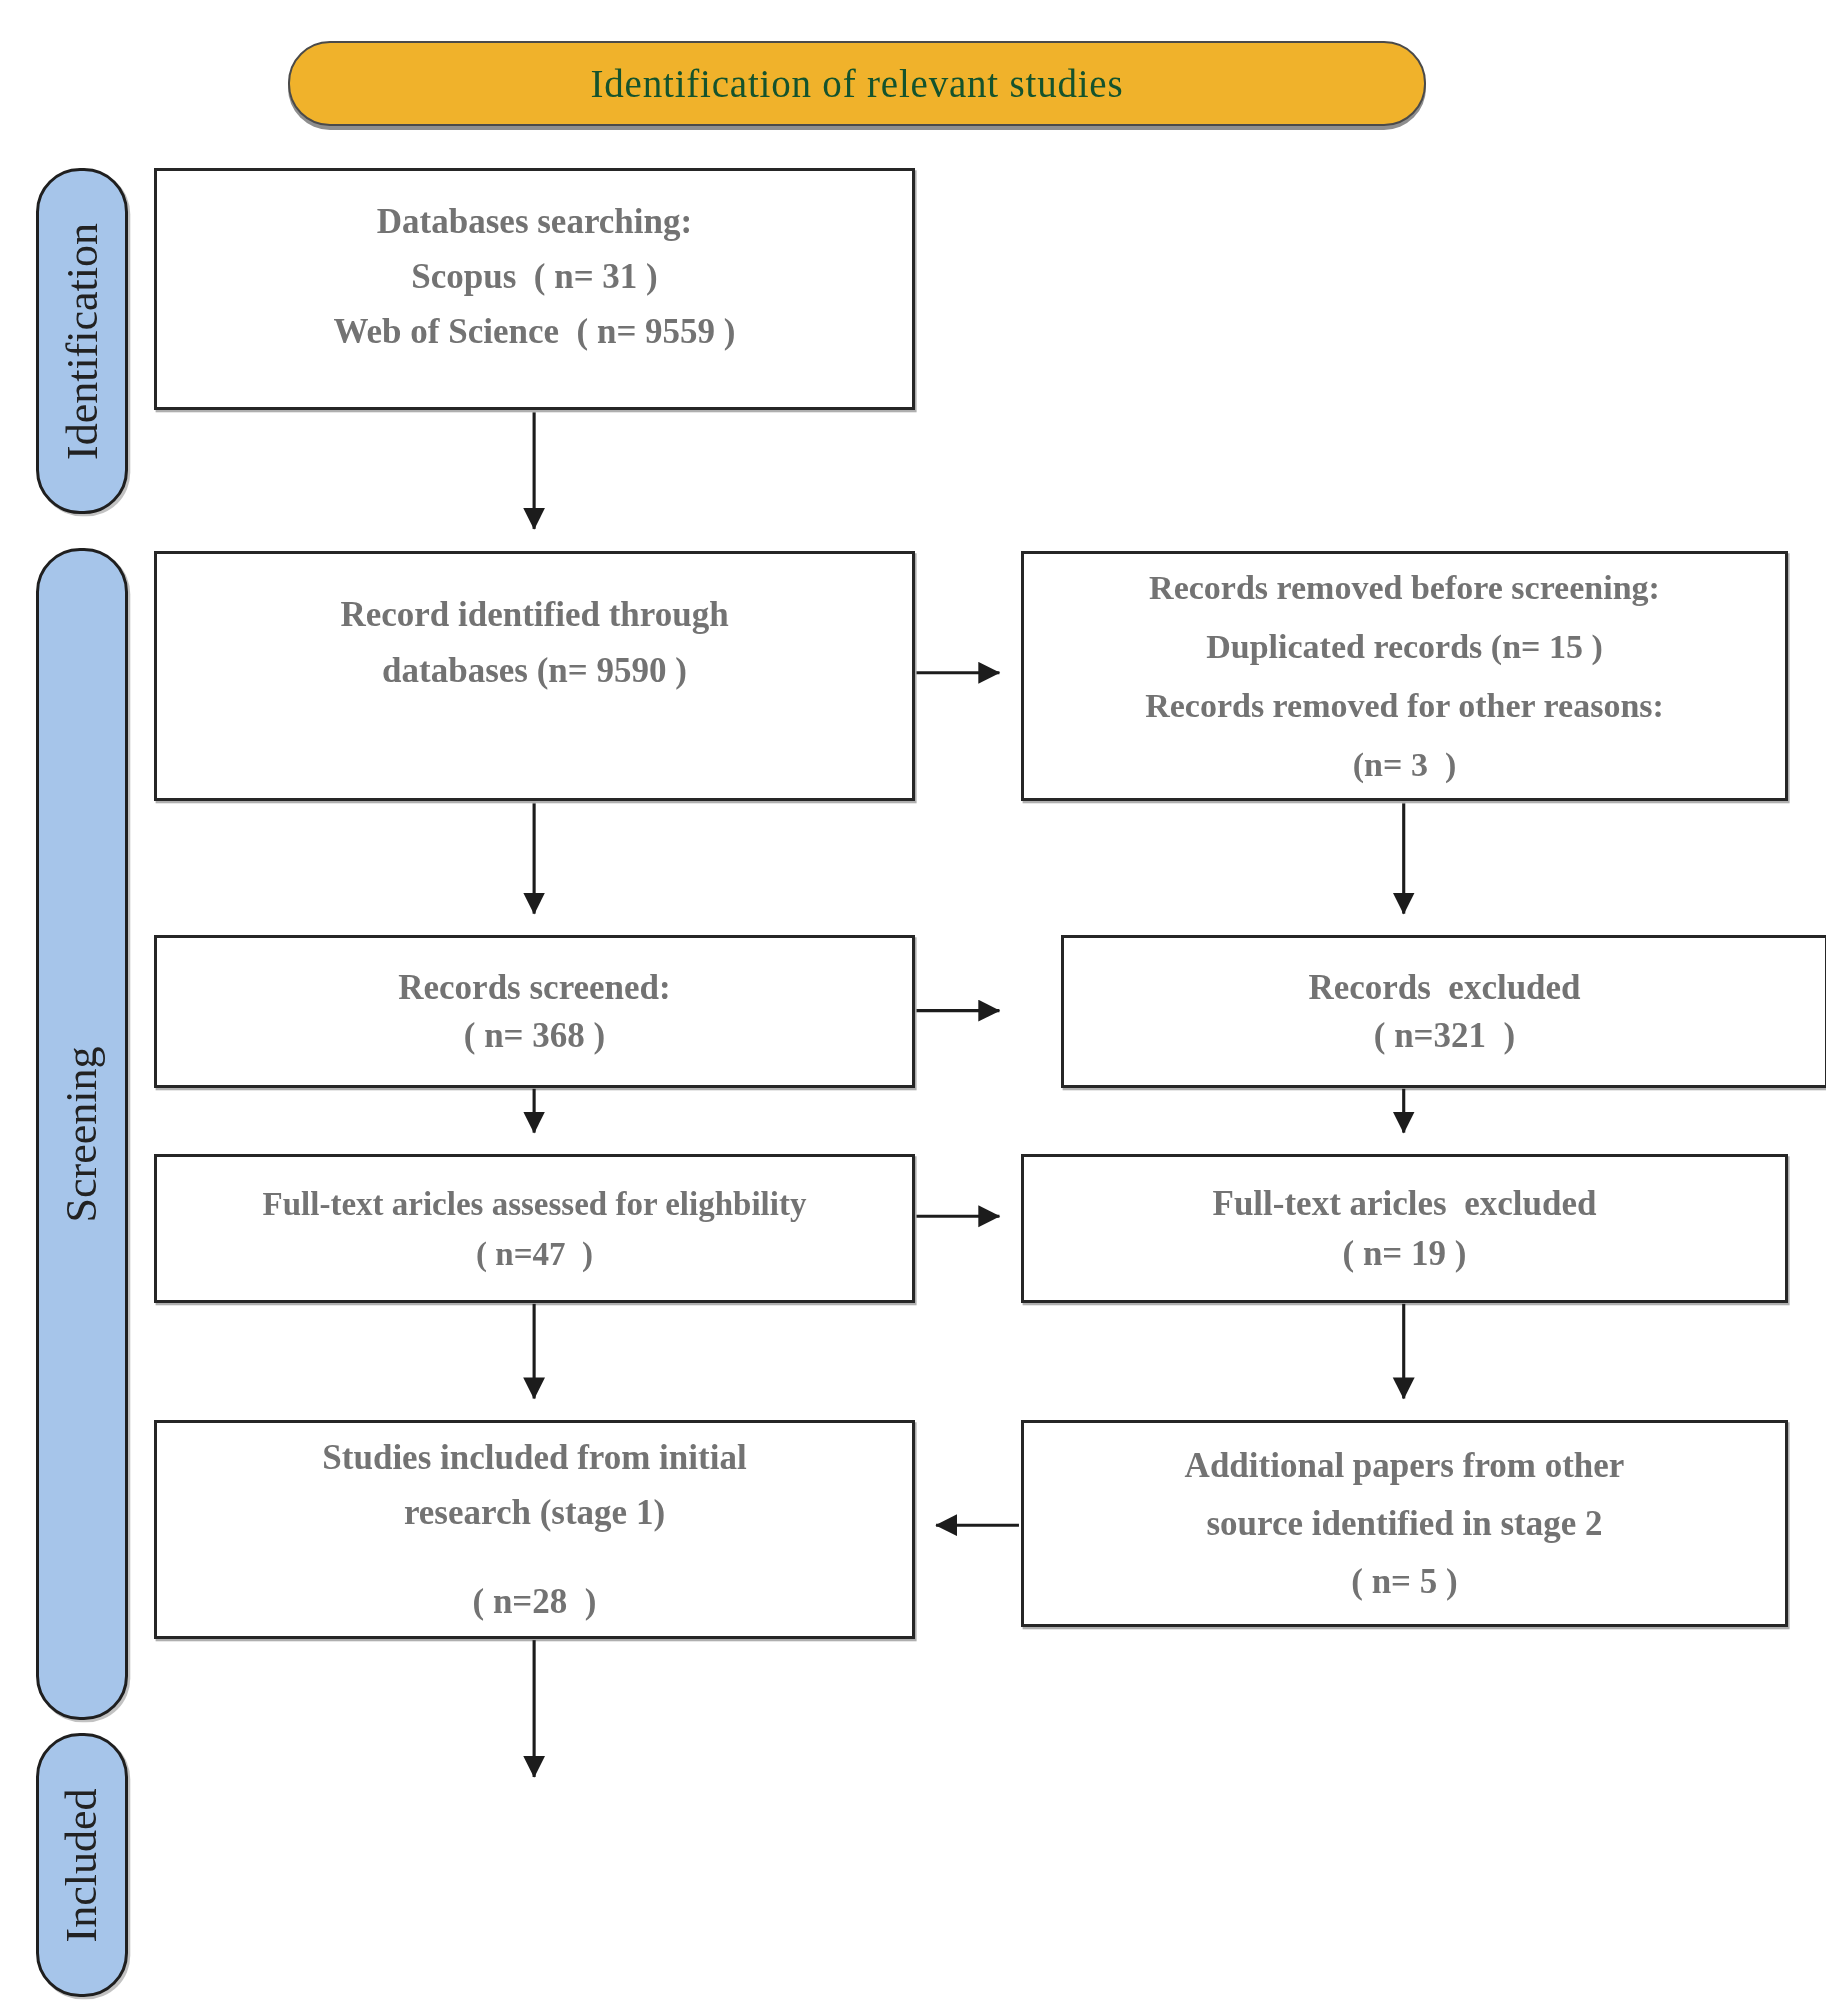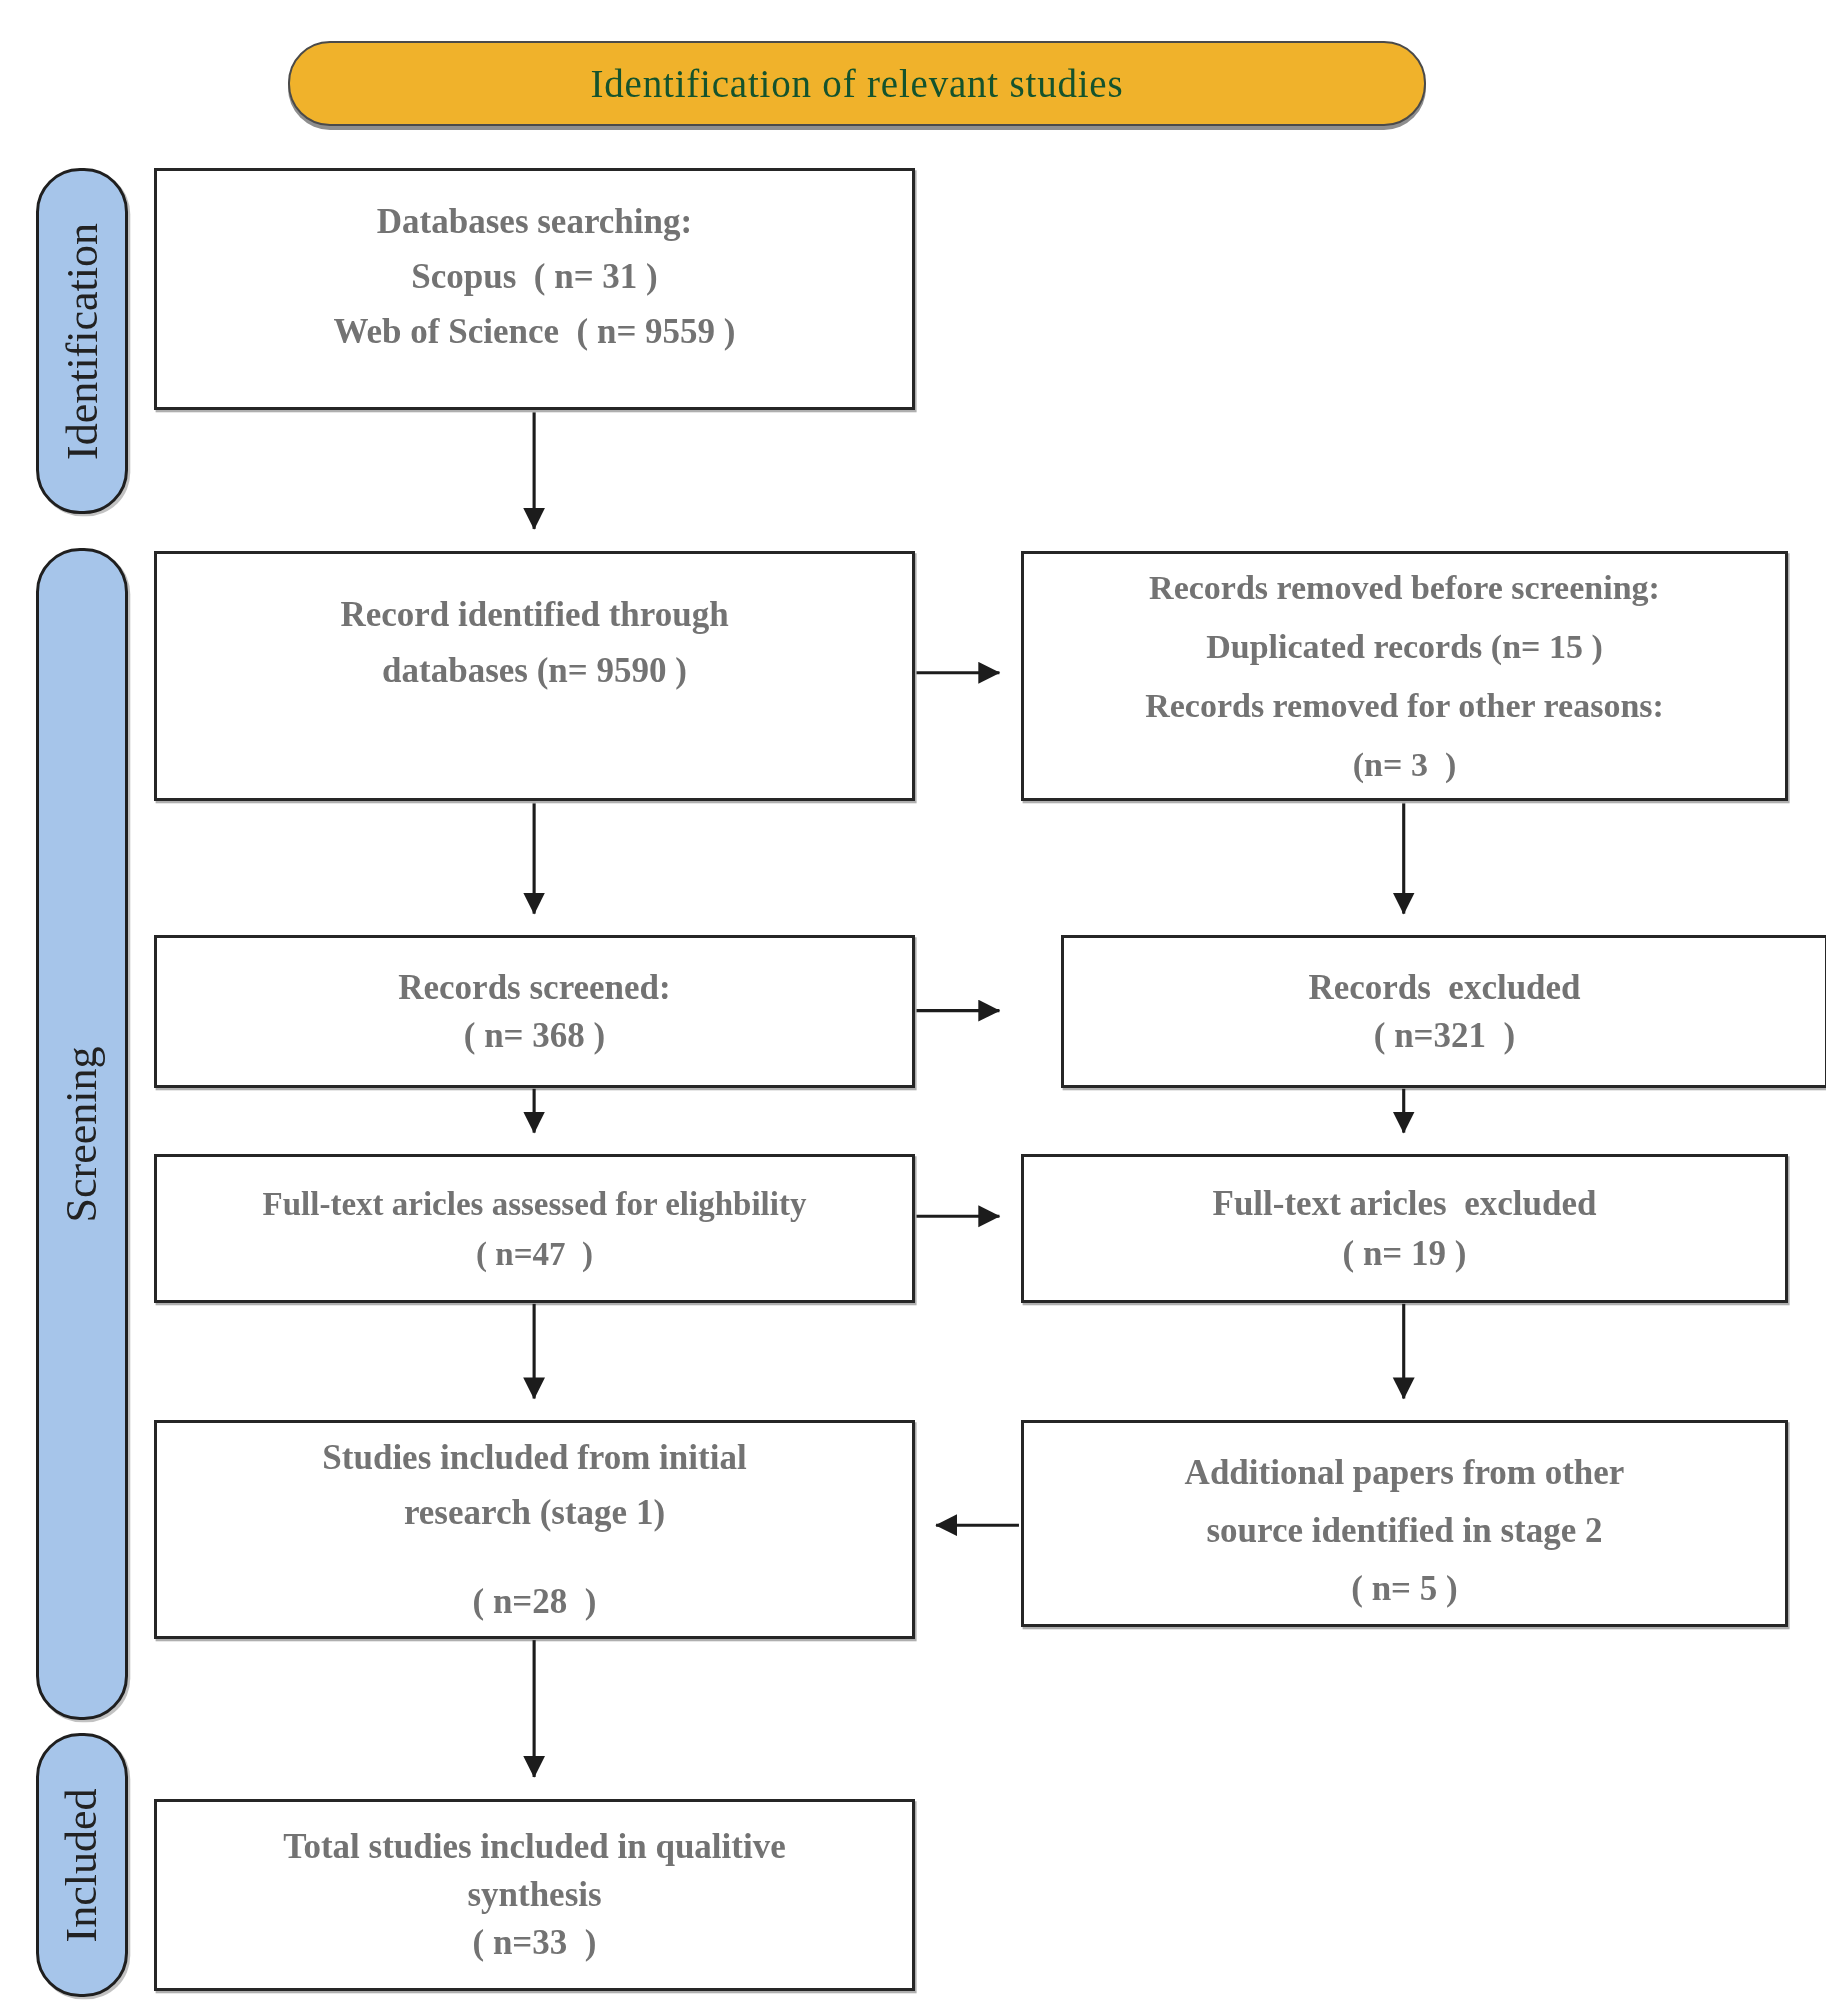--- a/index.html
+++ b/index.html
@@ -66,21 +66,21 @@
   #box-screened .line{line-height:48px;}
   #box-excluded{top:935px;height:153px;margin-left:40px;}
   #box-excluded .line{line-height:48px;}
   #box-fulltext{top:1154px;height:149px;}
   #box-fulltext .line{line-height:50px;font-size:33px;}
   #box-fulltext-excluded{top:1154px;height:149px;}
   #box-fulltext-excluded .line{line-height:50px;}
   #box-stage1{top:1420px;height:219px;}
   #box-stage1 .line{line-height:55px;}
   #box-stage1 .line.gap{margin-top:34px;text-align:center;}
-  #box-additional{top:1420px;height:207px;justify-content:flex-end;}
+  #box-additional{top:1420px;height:207px;}
   #box-additional .line{line-height:58px;}
   #box-total{top:1799px;height:192px;}
   #box-total .line{line-height:48px;}
   
   .arrows{position:absolute;left:0;top:0;pointer-events:none;}
   .arrows line{stroke:var(--line-color);stroke-width:4;}
 </style>
 </head>
 <body>
 
@@ -120,25 +120,20 @@
     <span class="line">Full-text aricles assessed for elighbility</span>
     <span class="line">( n=47  )</span>
   </div>
 
   <div class="box left-col" id="box-stage1">
     <span class="line">Studies included from initial</span>
     <span class="line">research (stage 1)</span>
     <span class="line gap">( n=28  )</span>
   </div>
 
-  <div class="box left-col" id="box-total">
-    <span class="line">Total studies included in qualitive</span>
-    <span class="line">synthesis</span>
-    <span class="line">( n=33  )</span>
-  </div>
 
   <div class="box right-col" id="box-removed">
     <span class="line">Records removed before screening:</span>
     <span class="line">Duplicated records (n= 15 )</span>
     <span class="line">Records removed for other reasons:</span>
     <span class="line">(n= 3  )</span>
   </div>
 
   <div class="box right-col" id="box-excluded">
     <span class="line">Records  excluded</span>

